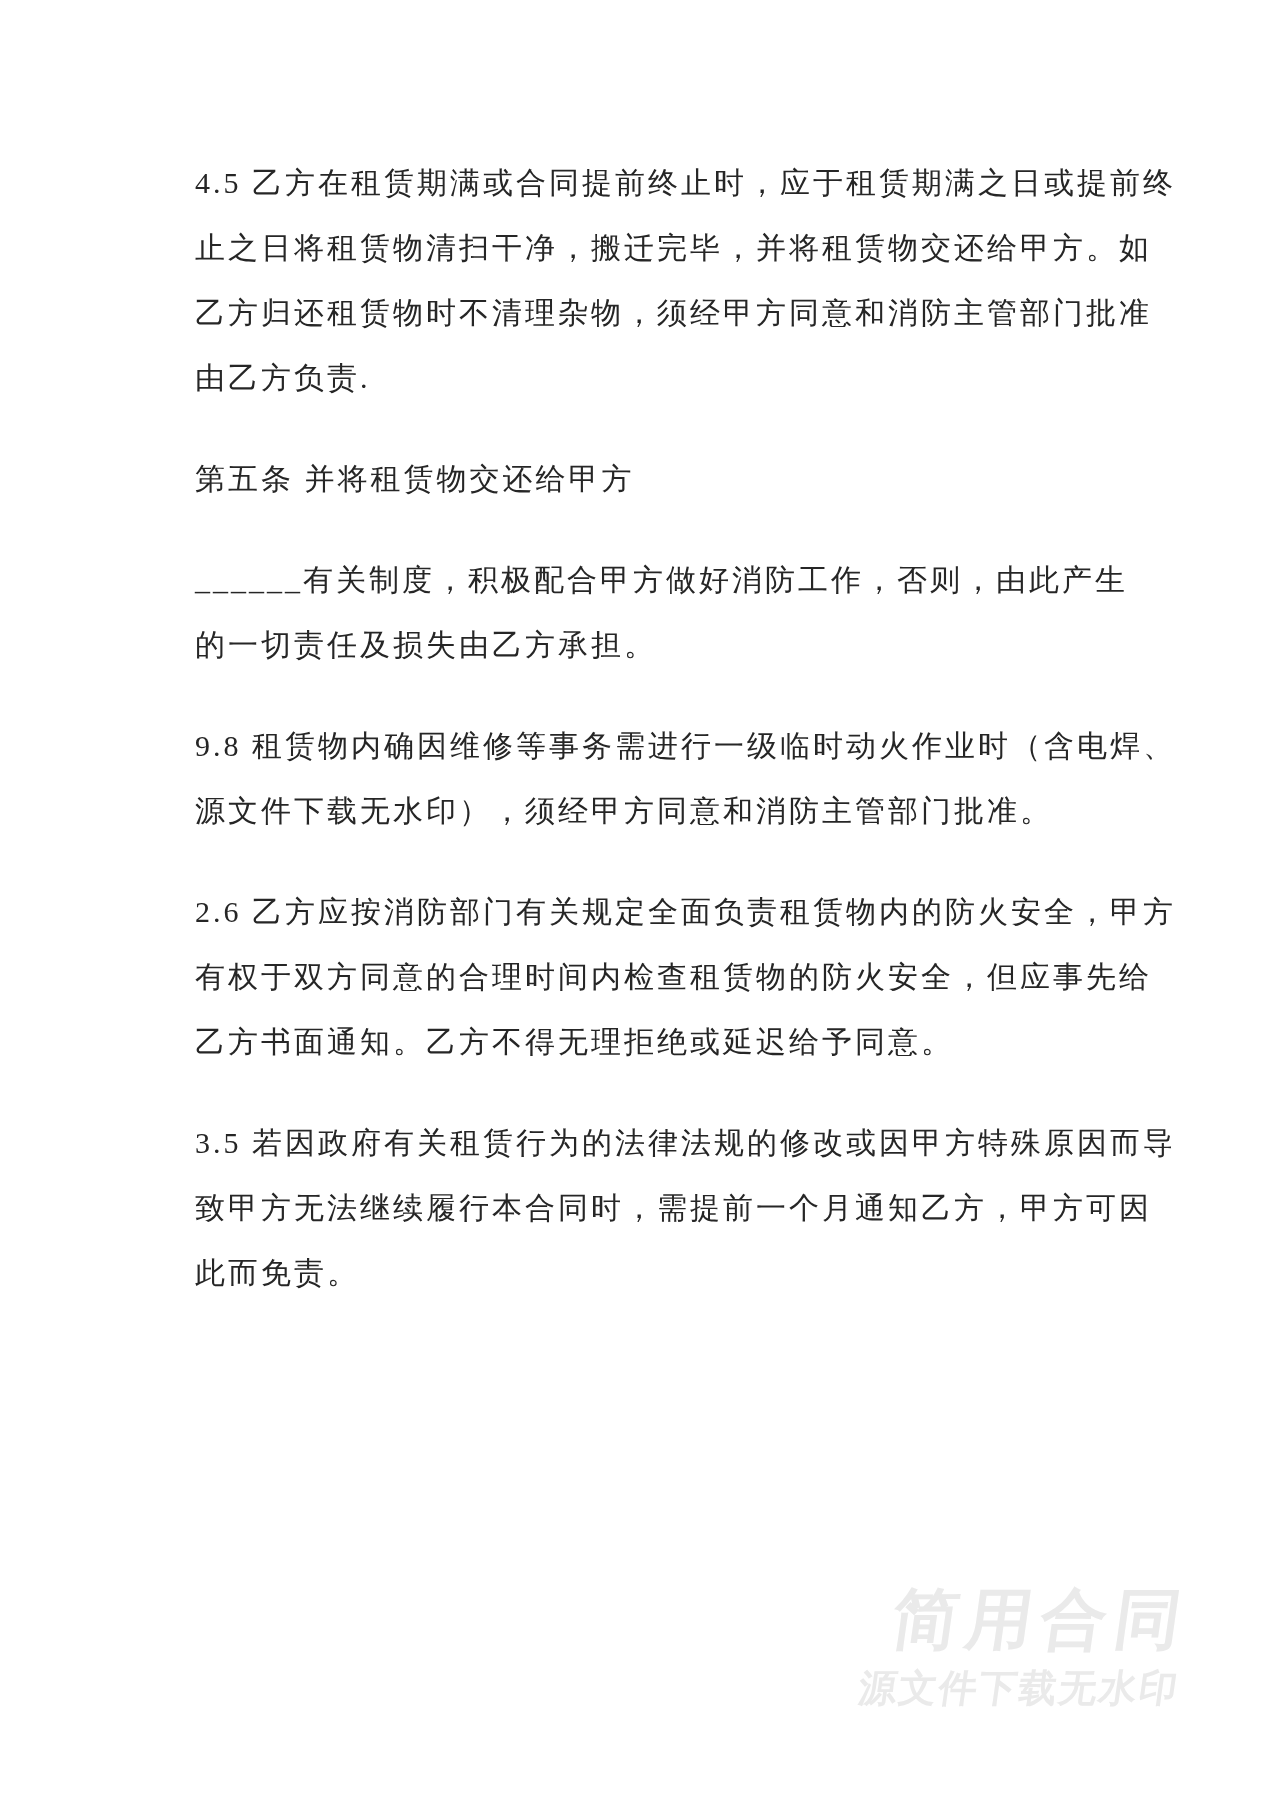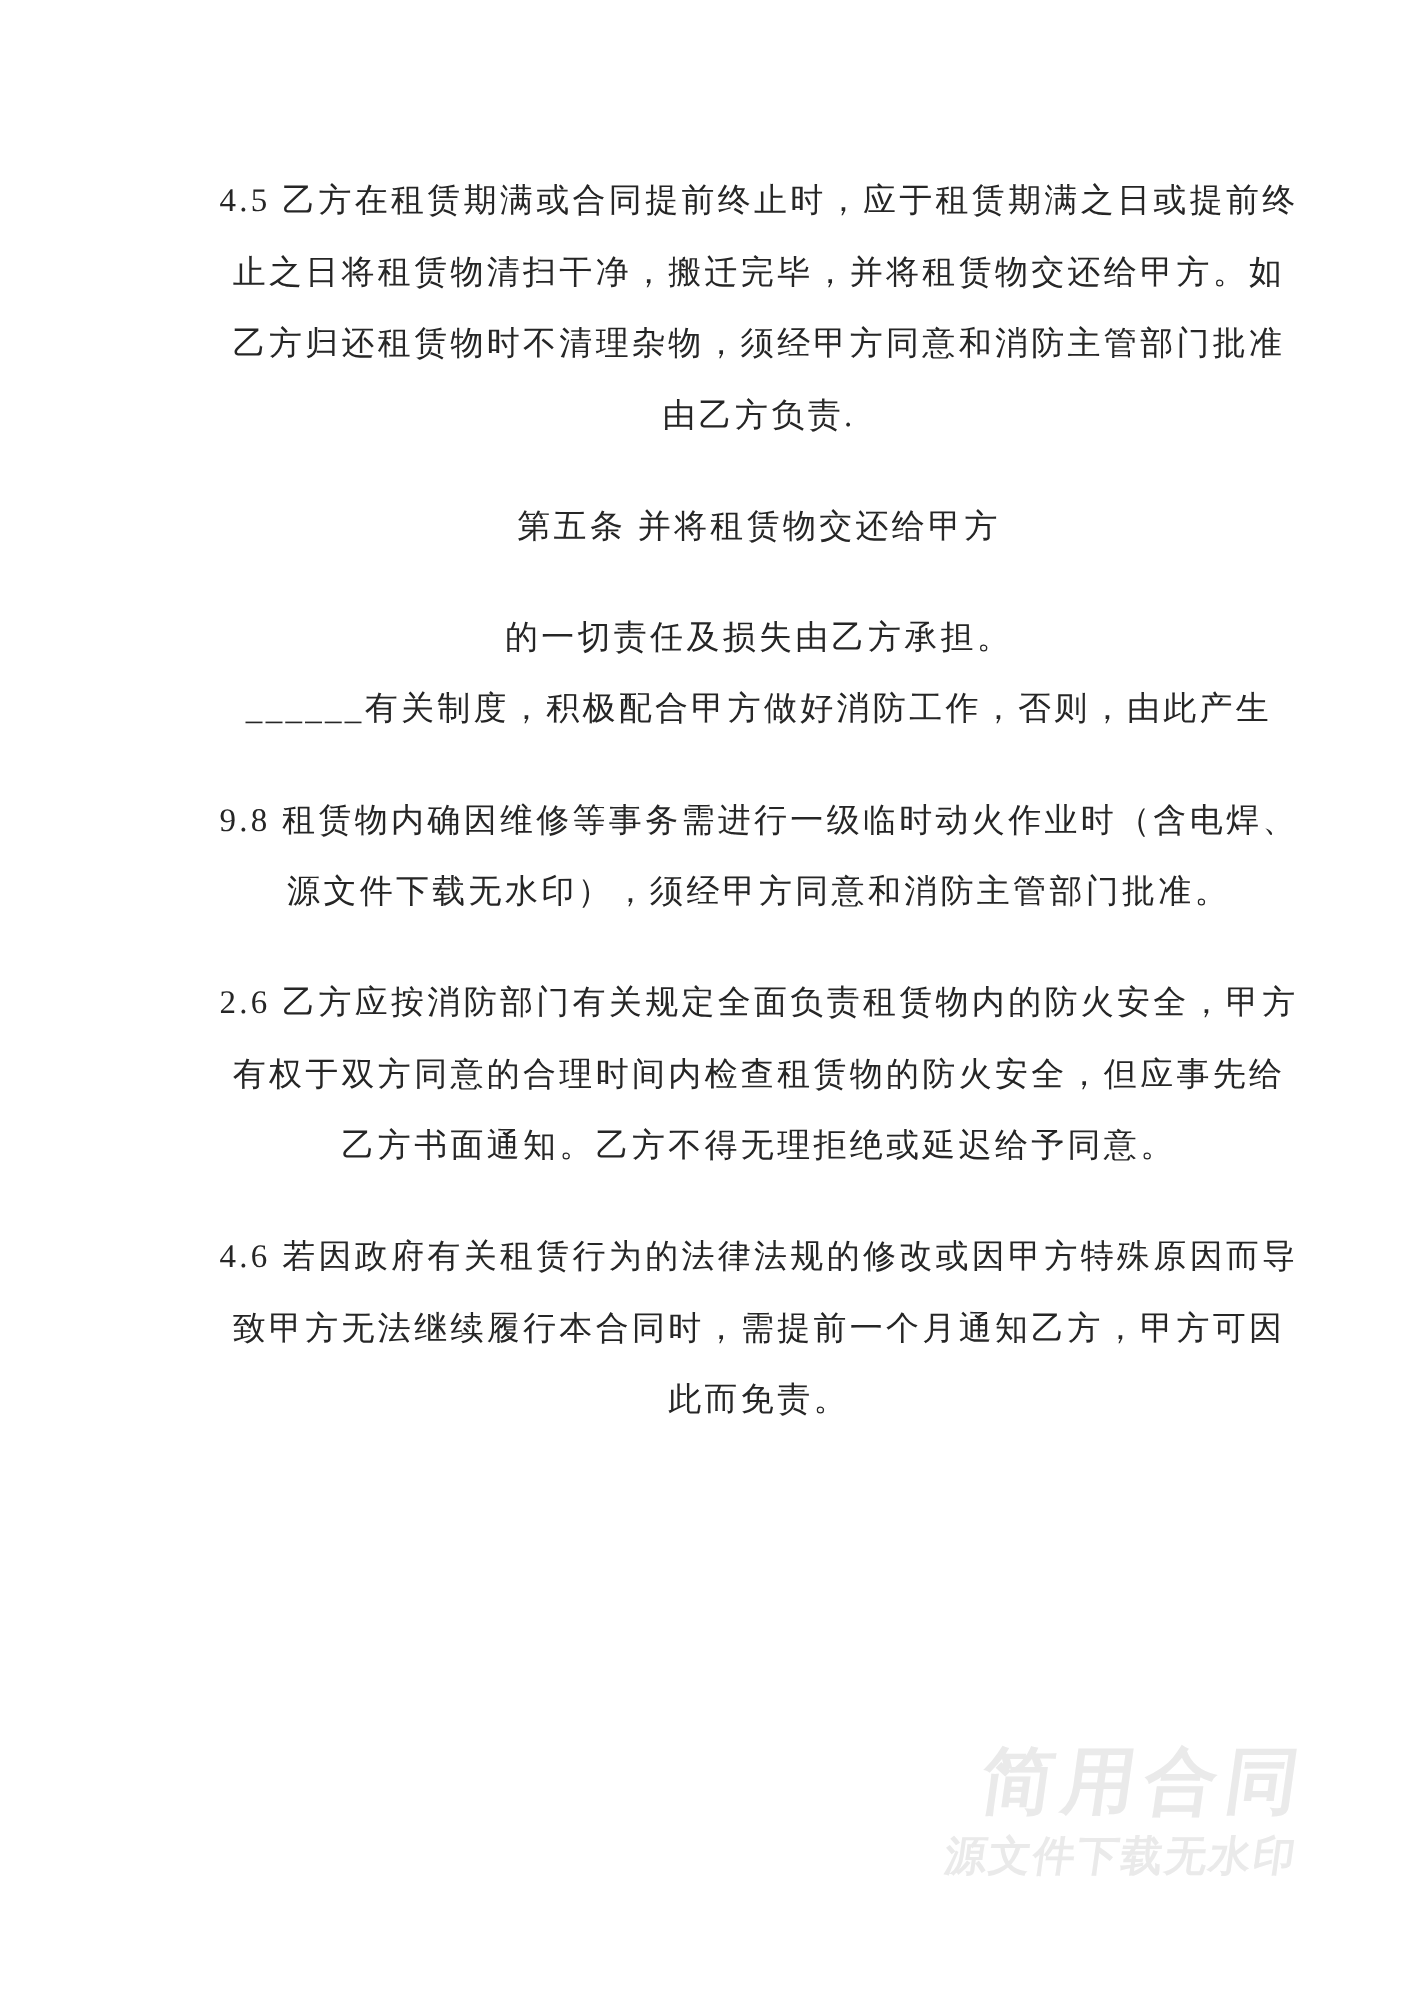--- a/index.html
+++ b/index.html
@@ -16,21 +16,20 @@
   }
   .doc-body {
     position: absolute;
     left: 195px;
     top: 150px;
     width: 990px;
     color: #262626;
   }
   .paragraph {
     margin: 0 0 36px 0;
-    text-align: center;
   }
   .text-line {
     font-size: 30px;
     line-height: 65px;
     letter-spacing: 3px;
     white-space: nowrap;
   }
   .watermark {
     position: absolute;
     right: 95px;
@@ -63,34 +62,34 @@
       <div class="paragraph">
         <div class="text-line">4.5 乙方在租赁期满或合同提前终止时，应于租赁期满之日或提前终</div>
         <div class="text-line">止之日将租赁物清扫干净，搬迁完毕，并将租赁物交还给甲方。如</div>
         <div class="text-line">乙方归还租赁物时不清理杂物，须经甲方同意和消防主管部门批准</div>
         <div class="text-line">由乙方负责.</div>
       </div>
       <div class="paragraph">
         <div class="text-line">第五条 并将租赁物交还给甲方</div>
       </div>
       <div class="paragraph">
+        <div class="text-line">______有关制度，积极配合甲方做好消防工作，否则，由此产生</div>
         <div class="text-line">的一切责任及损失由乙方承担。</div>
-        <div class="text-line">______有关制度，积极配合甲方做好消防工作，否则，由此产生</div>
       </div>
       <div class="paragraph">
         <div class="text-line">9.8 租赁物内确因维修等事务需进行一级临时动火作业时（含电焊、</div>
         <div class="text-line">源文件下载无水印），须经甲方同意和消防主管部门批准。</div>
       </div>
       <div class="paragraph">
         <div class="text-line">2.6 乙方应按消防部门有关规定全面负责租赁物内的防火安全，甲方</div>
         <div class="text-line">有权于双方同意的合理时间内检查租赁物的防火安全，但应事先给</div>
         <div class="text-line">乙方书面通知。乙方不得无理拒绝或延迟给予同意。</div>
       </div>
       <div class="paragraph">
-        <div class="text-line">4.6 若因政府有关租赁行为的法律法规的修改或因甲方特殊原因而导</div>
+        <div class="text-line">3.5 若因政府有关租赁行为的法律法规的修改或因甲方特殊原因而导</div>
         <div class="text-line">致甲方无法继续履行本合同时，需提前一个月通知乙方，甲方可因</div>
         <div class="text-line">此而免责。</div>
       </div>
     </section>
 
   <div class="watermark" style="color: rgb(234, 234, 234);">
     <span class="watermark-line-1">简用合同</span>
     <span class="watermark-line-2">源文件下载无水印</span>
   </div>
 </main>

